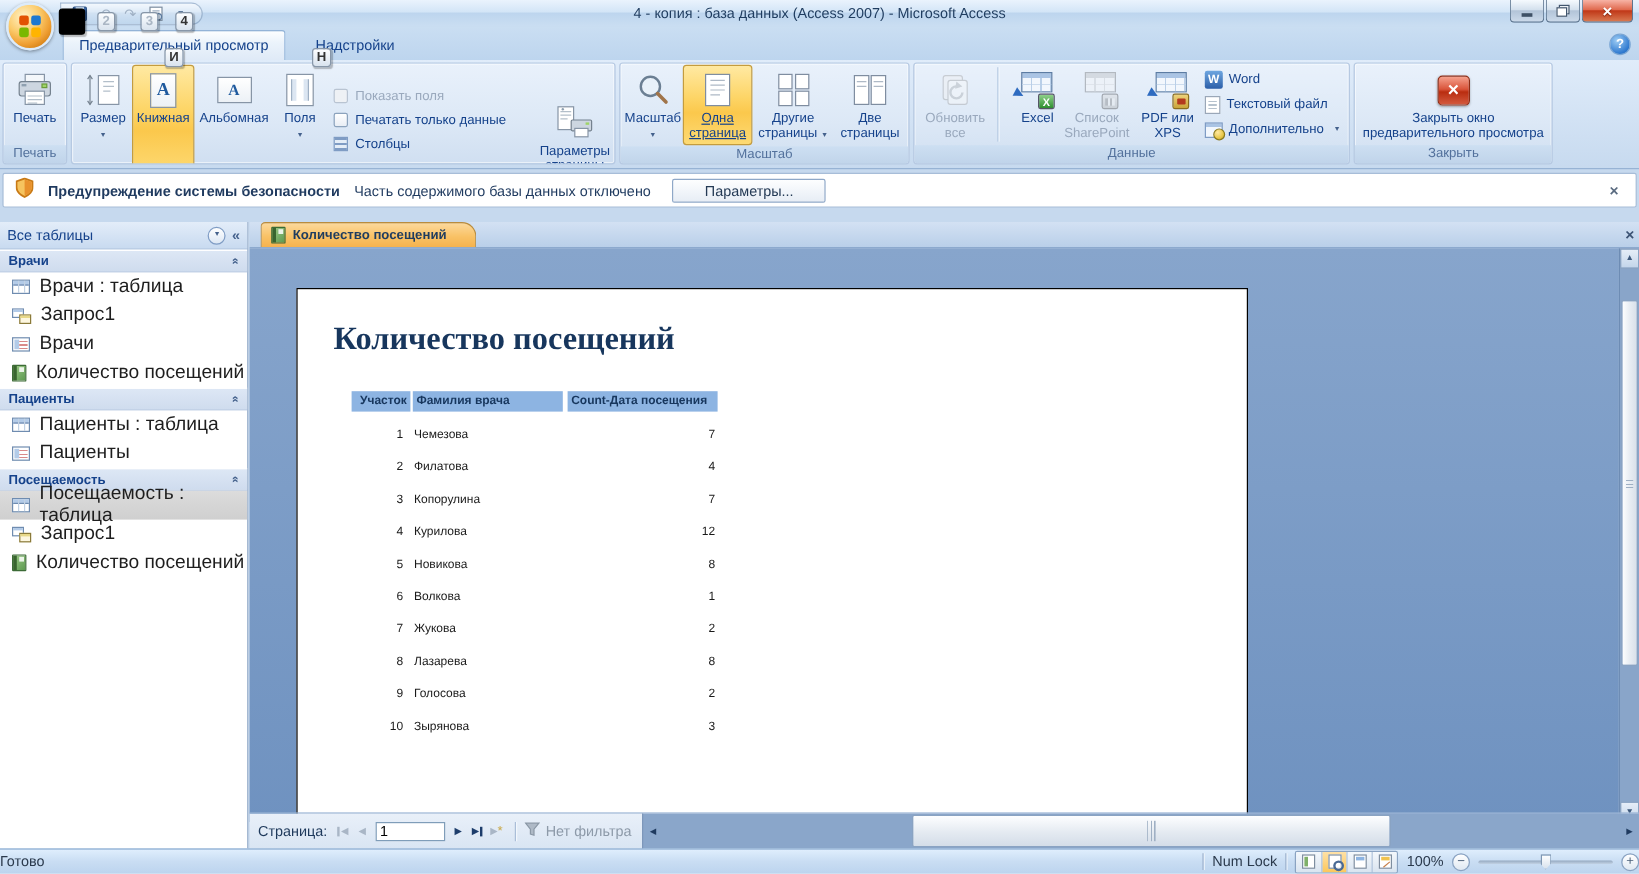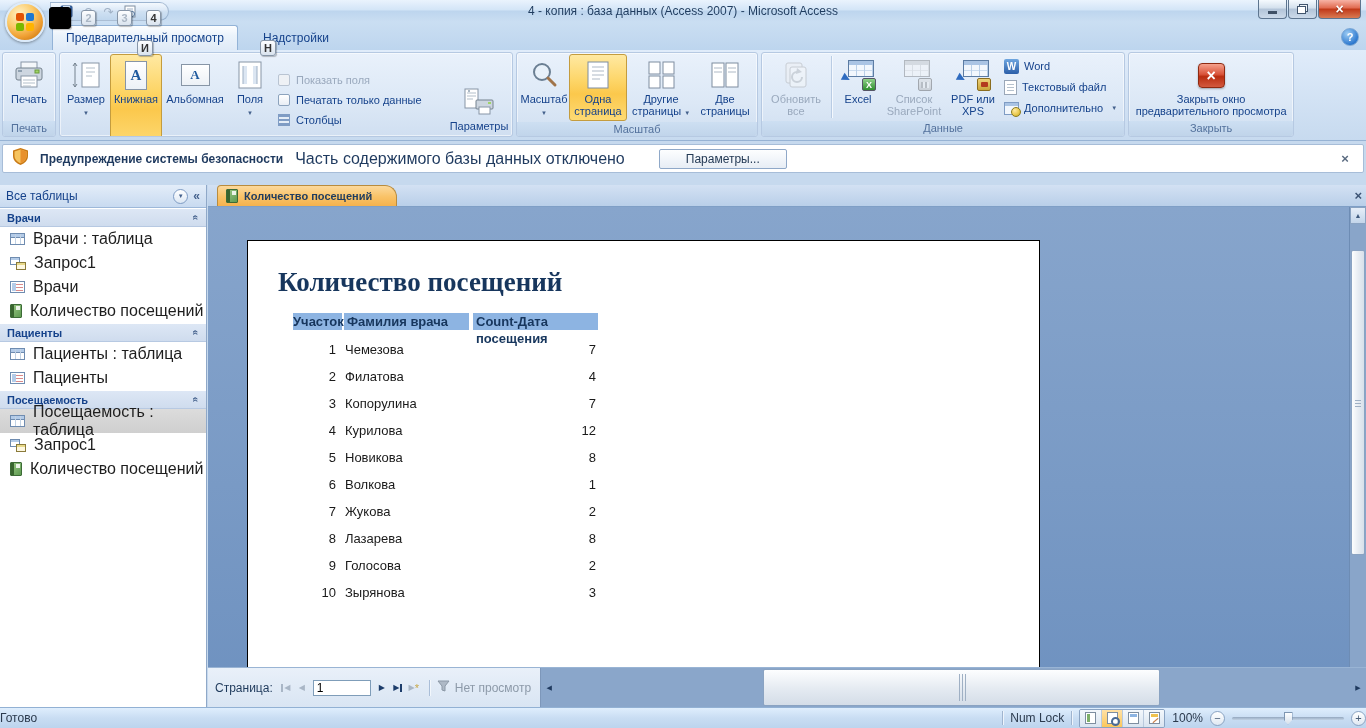--- a/index.html
+++ b/index.html
@@ -119,23 +119,23 @@
 .bigx{width:27px;height:25px;border-radius:4px;border:1px solid #8e2a12;
  background:linear-gradient(#f5a18d,#d9543a 45%,#b92d10 55%,#d3593e);
  color:#fff;font-weight:bold;font-size:16px;line-height:23px;text-align:center;box-shadow:0 1px 2px rgba(0,0,0,.3);}
 .bigx::after{content:"×";}
 .rfill{flex:1 1 auto;}
 
 
 .secbar{position:absolute;top:144px;left:2px;right:2px;height:29px;background:#fff;
  border:1px solid #a7bdd8;border-radius:2px;display:flex;align-items:center;padding:0 10px;gap:12px;}
 .sec-title{font-weight:bold;font-size:12px;color:#1f3a5f;}
-.sec-msg{font-size:16px;color:#1f3a5f;}
+.sec-msg{font-size:12px;color:#1f3a5f;}
 .sec-btn{font-family:inherit;font-size:12px;color:#243a55;background:linear-gradient(#fdfeff,#e7edf5);
- border:1px solid #8fa8c8;border-radius:2px;padding:2px 26px;margin-left:22px;}
+ border:1px solid #8fa8c8;border-radius:2px;padding:2px 26px;margin-left:6px;}
 .sec-close{margin-left:auto;color:#5a6b80;font-size:13px;font-weight:bold;width:16px;text-align:center;}
 .close-x::after{content:"×";}
 
 
 .navpane{position:absolute;left:0;top:185px;width:207px;bottom:21px;background:#fff;border-right:1px solid #8fa8c8;}
 .nav-header{height:23px;background:linear-gradient(#e3edf9,#c8daf0);border-bottom:1px solid #9db8d9;
  color:#15428b;font-size:12px;display:flex;align-items:center;padding:0 6px;gap:5px;}
 .nav-header-label{flex:1;}
 .nav-circ{width:15px;height:15px;border-radius:50%;border:1px solid #7f9cc4;background:linear-gradient(#fff,#dce7f4);
  font-size:6px;color:#44618c;display:flex;align-items:center;justify-content:center;}
@@ -174,21 +174,21 @@
  background:linear-gradient(#d3e1f3,#b9cfe9);border-bottom:1px solid #7f9fc6;display:flex;align-items:flex-end;padding-left:9px;}
 .doctab{height:21px;display:flex;align-items:center;gap:6px;padding:0 24px 0 8px;
  border:1px solid #b98c3e;border-bottom:none;border-radius:4px 12px 0 0;
  background:linear-gradient(#fcd99c,#f9c266 55%,#f5b24e);font-weight:bold;font-size:11px;color:#1f3c5f;}
 .strip-close{position:absolute;right:4px;top:3px;color:#3c5374;font-size:13px;font-weight:bold;}
 .viewport{position:absolute;left:0;right:17px;top:22px;bottom:0;overflow:hidden;
  background:linear-gradient(#87a5cc,#6f92c0);}
 .page{position:absolute;left:39px;top:33px;width:793px;height:760px;background:#fff;border:1px solid #000;}
 .rtitle{position:absolute;left:30px;top:26px;font-family:"Liberation Serif","DejaVu Serif",serif;
  font-weight:bold;font-size:27px;color:#17365d;}
-.rtable{position:absolute;left:45px;top:71px;font-size:13px;}
+.rtable{position:absolute;left:45px;top:84px;font-size:10px;}
 .rhead{display:flex;height:19px;align-items:center;font-weight:bold;color:#17365d;}
 .rhead span{background:#8db4e2;height:17px;line-height:17px;display:inline-block;}
 .rhead .h1{width:49px;text-align:right;padding-right:3px;}
 .rhead .h2{width:125px;margin-left:2px;padding-left:3px;}
 .rhead .h3{width:125px;margin-left:4px;padding-left:3px;}
 .rrows{padding-top:5px;color:#1a1a1a;}
 .rrow{display:flex;height:27px;align-items:center;}
 .rrow .c1{width:49px;text-align:right;padding-right:6px;}
 .rrow .c2{width:127px;padding-left:3px;}
 .rrow .c3{width:129px;text-align:right;padding-right:2px;}
@@ -200,21 +200,21 @@
 .sbtn.top{top:0;}
 .sbtn.bottom{bottom:0;}
 .sbtn-up::after{content:"▲";}
 .sbtn-dn::after{content:"▼";}
 .vthumb{position:absolute;top:43px;left:1px;right:1px;height:305px;border:1px solid #8aa3c2;border-radius:2px;
  background:linear-gradient(90deg,#fdfefe,#e8edf3 50%,#d8e0ea);}
 .vthumb::after{content:"";position:absolute;left:3px;right:3px;top:50%;height:7px;margin-top:-3px;
  background:repeating-linear-gradient(#9fb0c4 0 1px,transparent 1px 3px);}
 
 
-.recnav{position:absolute;left:208px;right:0;bottom:21px;height:40px;
+.recnav{position:absolute;left:208px;right:0;bottom:21px;height:30px;
  background:linear-gradient(#e9f0f9,#d9e5f3);border-top:1px solid #99b4d4;
  display:flex;align-items:center;font-size:12px;color:#1e395b;padding-left:7px;}
 .rn-label{margin-right:5px;}
 .rn{width:16px;height:15px;display:flex;align-items:center;justify-content:center;font-size:8px;color:#1d3d6b;}
 .rn.dis{color:#a9b6c6;}
 .rn.first::before{content:"";border-left:2px solid currentColor;height:8px;margin-right:1px;}
 .rn.first::after{content:"◀";}
 .rn.prev::after{content:"◀";}
 .rn.next::after{content:"▶";}
 .rn.last::before{content:"▶";}
@@ -417,21 +417,21 @@
         <div class="bigbtn" style="width:50px;">
           <span class="bico">
             <svg width="30" height="30">
                 <circle cx="13" cy="12" r="8" fill="#e8f1fa" stroke="#6b7f93" stroke-width="2"></circle>
                 <path d="M19 18l7 7" stroke="#a0744a" stroke-width="3" stroke-linecap="round"></path>
               </svg>
           </span>
           <span class="lbl">Масштаб</span>
           <span class="dd"></span>
         </div>
-        <div class="bigbtn sel" style="width:58px;">
+        <div class="bigbtn sel" style="width:58px;text-decoration:underline;">
           <span class="bico">
             <svg width="26" height="30">
                 <rect x="3" y="2" width="20" height="26" fill="#fff" stroke="#7f8da0"></rect>
                 <path d="M7 7h12M7 11h12M7 15h12M7 19h8" stroke="#aeb9c6"></path>
               </svg>
           </span>
           <span class="lbl">Одна страница</span>
         </div>
         <div class="bigbtn" style="width:68px;">
           <span class="bico">
@@ -465,21 +465,21 @@
             <svg width="30" height="30">
                 <rect x="5" y="3" width="16" height="20" rx="2" fill="#eef2f6" stroke="#9aa6b2"></rect>
                 <rect x="9" y="7" width="16" height="20" rx="2" fill="#f7fafc" stroke="#9aa6b2"></rect>
                 <path d="M21 17a5 5 0 1 1-5-5" fill="none" stroke="#8fb7d9" stroke-width="2"></path>
                 <path d="M16 8l5 4-6 2z" fill="#8fb7d9"></path>
               </svg>
           </span>
           <span class="lbl">Обновить все</span>
         </div>
         <div class="vsep"></div>
-        <div class="bigbtn" style="width:46px;">
+        <div class="bigbtn" style="width:46px;align-items:flex-end;">
           <span class="bico">
             <span class="exp">
                 <span class="egrid"></span>
                 <span class="earrow"></span>
                 <span class="ebadge xl"></span>
               </span>
           </span>
           <span class="lbl">Excel</span>
         </div>
         <div class="bigbtn dis" style="width:66px;">
@@ -705,21 +705,21 @@
     <span class="rn dis new">
         <i>*</i>
       </span>
     <span class="rsep"></span>
     <span class="filter">
       <span>
         <svg width="13" height="12">
             <path d="M1 1h11L8 6v5l-3-1V6z" fill="#aeb9c6" stroke="#8b98a6"></path>
           </svg>
       </span>
-      <span>Нет просмотр</span>
+      <span>Нет фильтра</span>
     </span>
     <div class="hscroll">
       <span class="harrow harrow-l"></span>
       <div class="htrack">
         <div class="hthumb"></div>
       </div>
       <span class="harrow harrow-r"></span>
     </div>
   </div>
 

